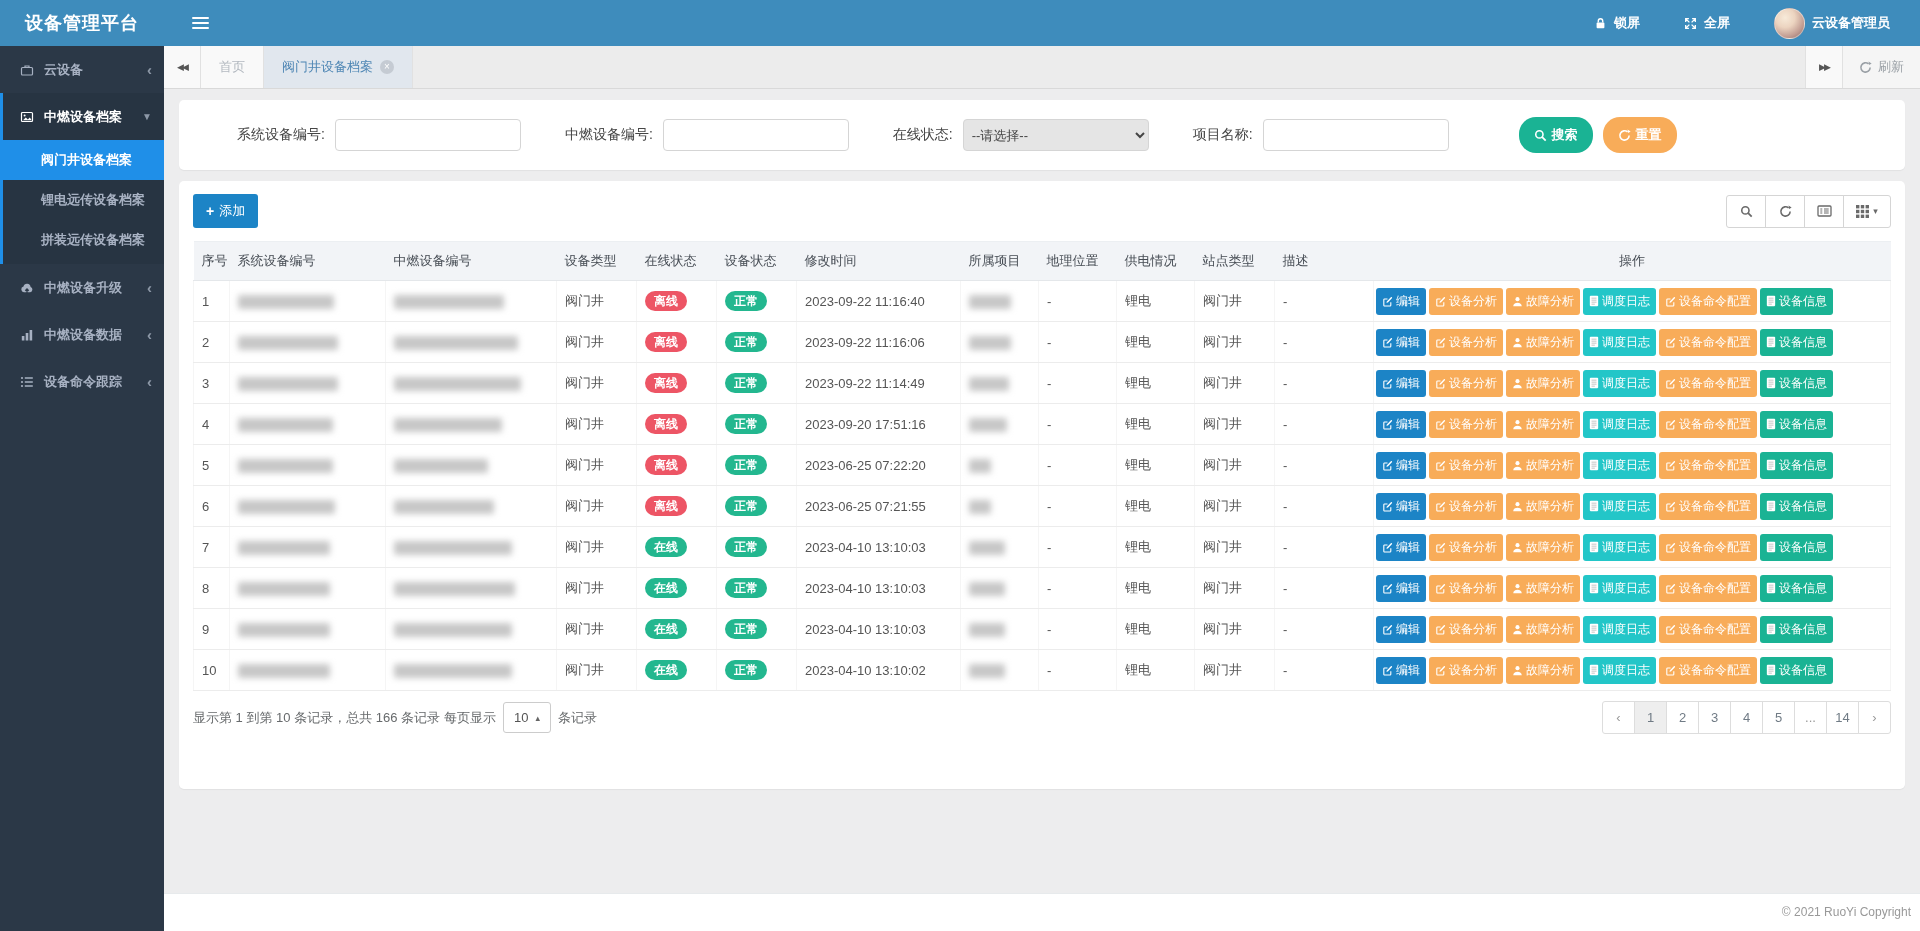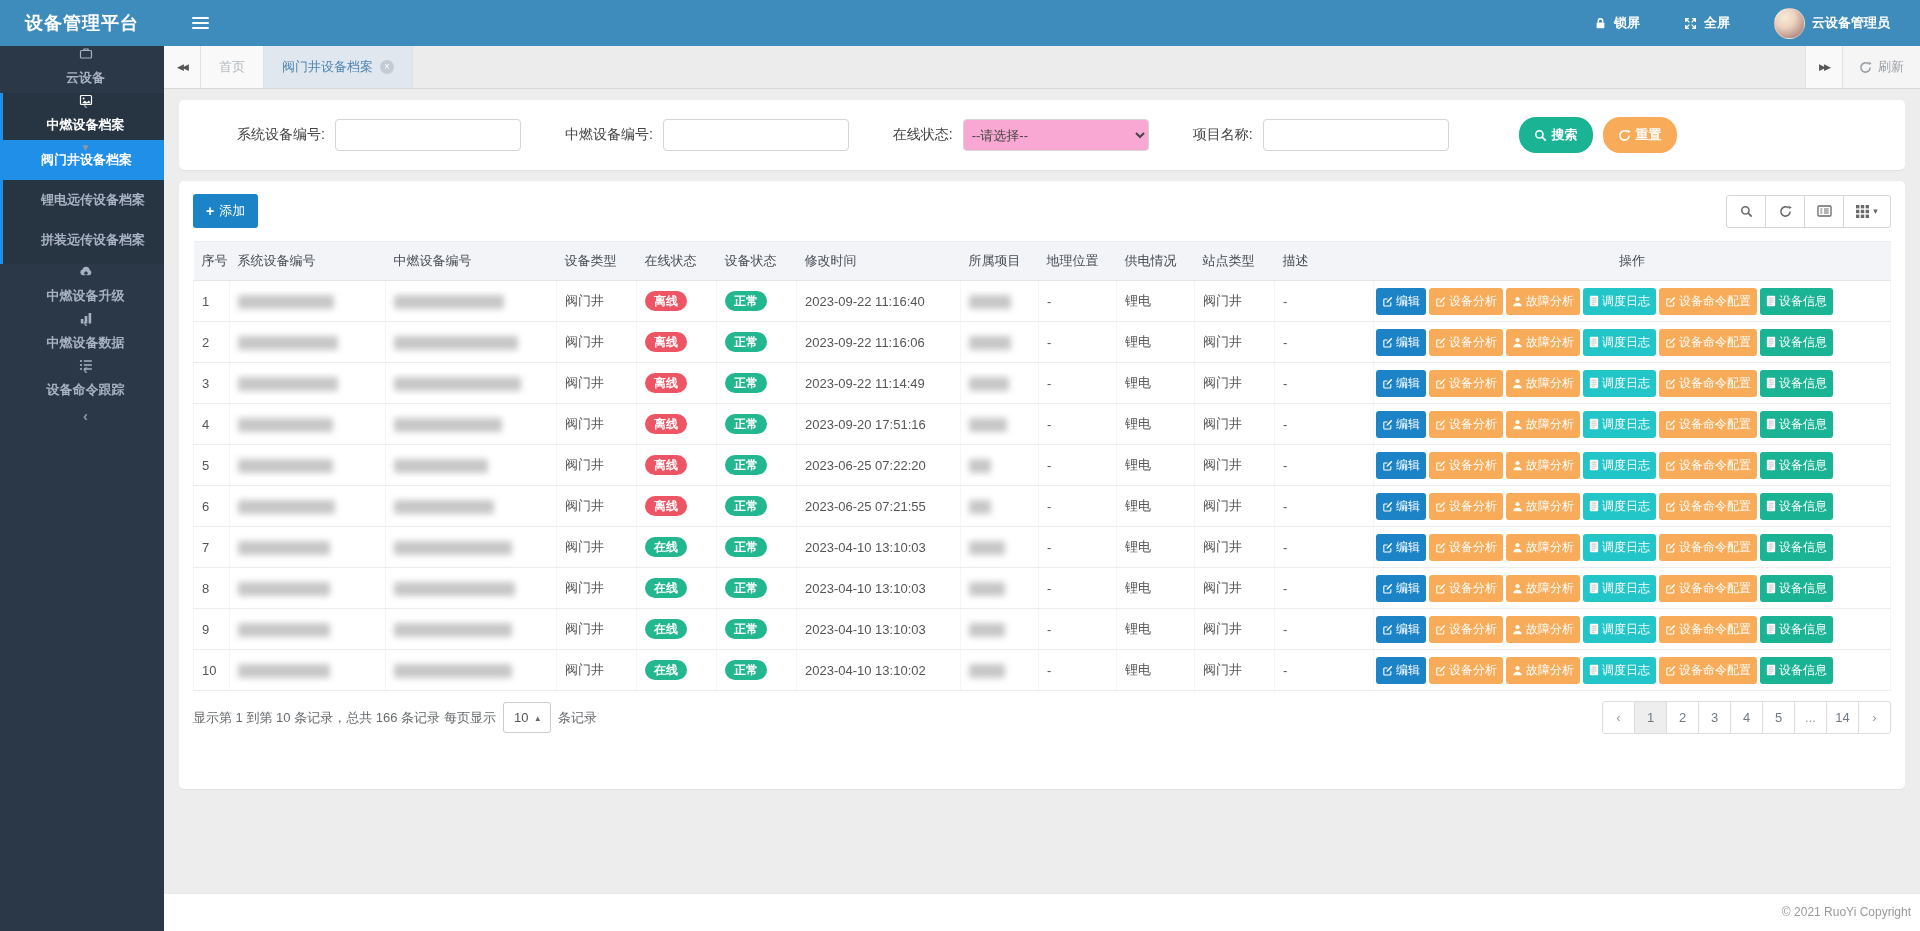--- a/index.html
+++ b/index.html
@@ -18,21 +18,21 @@
     background:radial-gradient(circle at 35% 30%,#f7ead9 0%,#ecd4c0 35%,#c09a90 70%,#7d605c 100%);}
   .avatar.sm{width:29px;height:29px;border:1px solid rgba(255,255,255,.4);}
   .avatar.lg{width:52px;height:52px;}
   
   .sidebar{position:absolute;top:46px;left:0;bottom:0;width:164px;background:#2b3847;color:#a7b1c2;z-index:8;}
   .user-panel{display:flex;align-items:center;gap:10px;padding:17px 8px 20px 12px;}
   .user-name{color:#fff;font-weight:700;font-size:13px;margin-bottom:8px;}
   .user-status-row{display:flex;align-items:center;gap:5px;font-size:12px;color:#cdd4dd;}
   .dot{width:9px;height:9px;border-radius:50%;background:#2d8cf0;display:inline-block;}
   .logout{display:flex;align-items:center;gap:4px;margin-left:7px;cursor:pointer;}
-  .menu-item{display:flex;align-items:center;height:47px;padding:0 12px 0 19px;font-size:13px;font-weight:700;cursor:pointer;gap:9px;flex-direction:column;}
+  .menu-item{display:flex;align-items:center;height:47px;padding:0 12px 0 19px;font-size:13px;font-weight:700;cursor:pointer;gap:9px;}
   .mi-icon{display:flex;align-items:center;width:16px;justify-content:center;}
   .mi-label{flex:1;white-space:nowrap;}
   .mi-caret{font-size:15px;color:#8d98a7;line-height:1;}
   .menu-group.expanded{background:#273442;border-left:3px solid #1f8fe8;}
   .menu-group.expanded > .menu-item{padding-left:16px;color:#fff;}
   .menu-group.expanded .mi-caret{font-size:10px;}
   .submenu{padding-bottom:4px;}
   .submenu-item{height:40px;line-height:40px;padding-left:38px;font-size:13px;font-weight:700;cursor:pointer;color:#a7b1c2;white-space:nowrap;}
   .submenu-item.active{background:#1f8fe8;color:#fff;}
   
@@ -45,21 +45,21 @@
   .tab-right{margin-left:auto;display:flex;align-items:stretch;}
   .tab-right .tab-nav{border-left:1px solid #e1e1e1;border-right:none;}
   .refresh-btn{display:flex;align-items:center;gap:6px;padding:0 16px;color:#9aa0a6;font-size:13px;background:#f5f5f5;border-left:1px solid #e1e1e1;cursor:pointer;}
   
   .content{position:absolute;top:89px;left:164px;right:0;bottom:38px;padding:11px 15px;box-sizing:border-box;}
   .panel{background:#fff;border-radius:5px;box-shadow:0 1px 1px rgba(0,0,0,.05);}
   .search-panel{height:70px;display:flex;align-items:center;padding-left:58px;margin-bottom:11px;}
   .field{display:flex;align-items:center;margin-right:44px;}
   .field label{font-size:14px;color:#454545;margin-right:10px;white-space:nowrap;}
   .field input{width:186px;height:32px;border:1px solid #d5d5d5;border-radius:4px;padding:0 8px;font-size:13px;outline:none;box-sizing:border-box;}
-  .field select{width:186px;height:32px;border:1px solid #d5d5d5;border-radius:4px;font-size:13px;color:#454545;background:#f9a8d4;padding:0 4px;box-sizing:border-box;}
+  .field select{width:186px;height:32px;border:1px solid #d5d5d5;border-radius:4px;font-size:13px;color:#454545;background:#e5e5e5;padding:0 4px;box-sizing:border-box;}
   .search-actions{display:flex;gap:10px;margin-left:26px;}
   .btn-pill{display:flex;align-items:center;gap:5px;border:none;border-radius:17px;color:#fff;font-size:13px;font-weight:700;padding:9px 15px;cursor:pointer;}
   .btn-search{background:#1ab394;}
   .btn-reset{background:#f8ac59;}
   
   .table-panel{height:608px;padding:13px 14px;box-sizing:border-box;}
   .table-toolbar{display:flex;justify-content:space-between;align-items:center;margin-bottom:13px;}
   .btn-add{display:flex;align-items:center;gap:5px;background:#1c84c6;color:#fff;border:none;border-radius:3px;font-size:13px;padding:8px 13px;cursor:pointer;}
   .btn-add .plus{font-size:14px;font-weight:700;line-height:1;}
   .btn-group{display:flex;}

